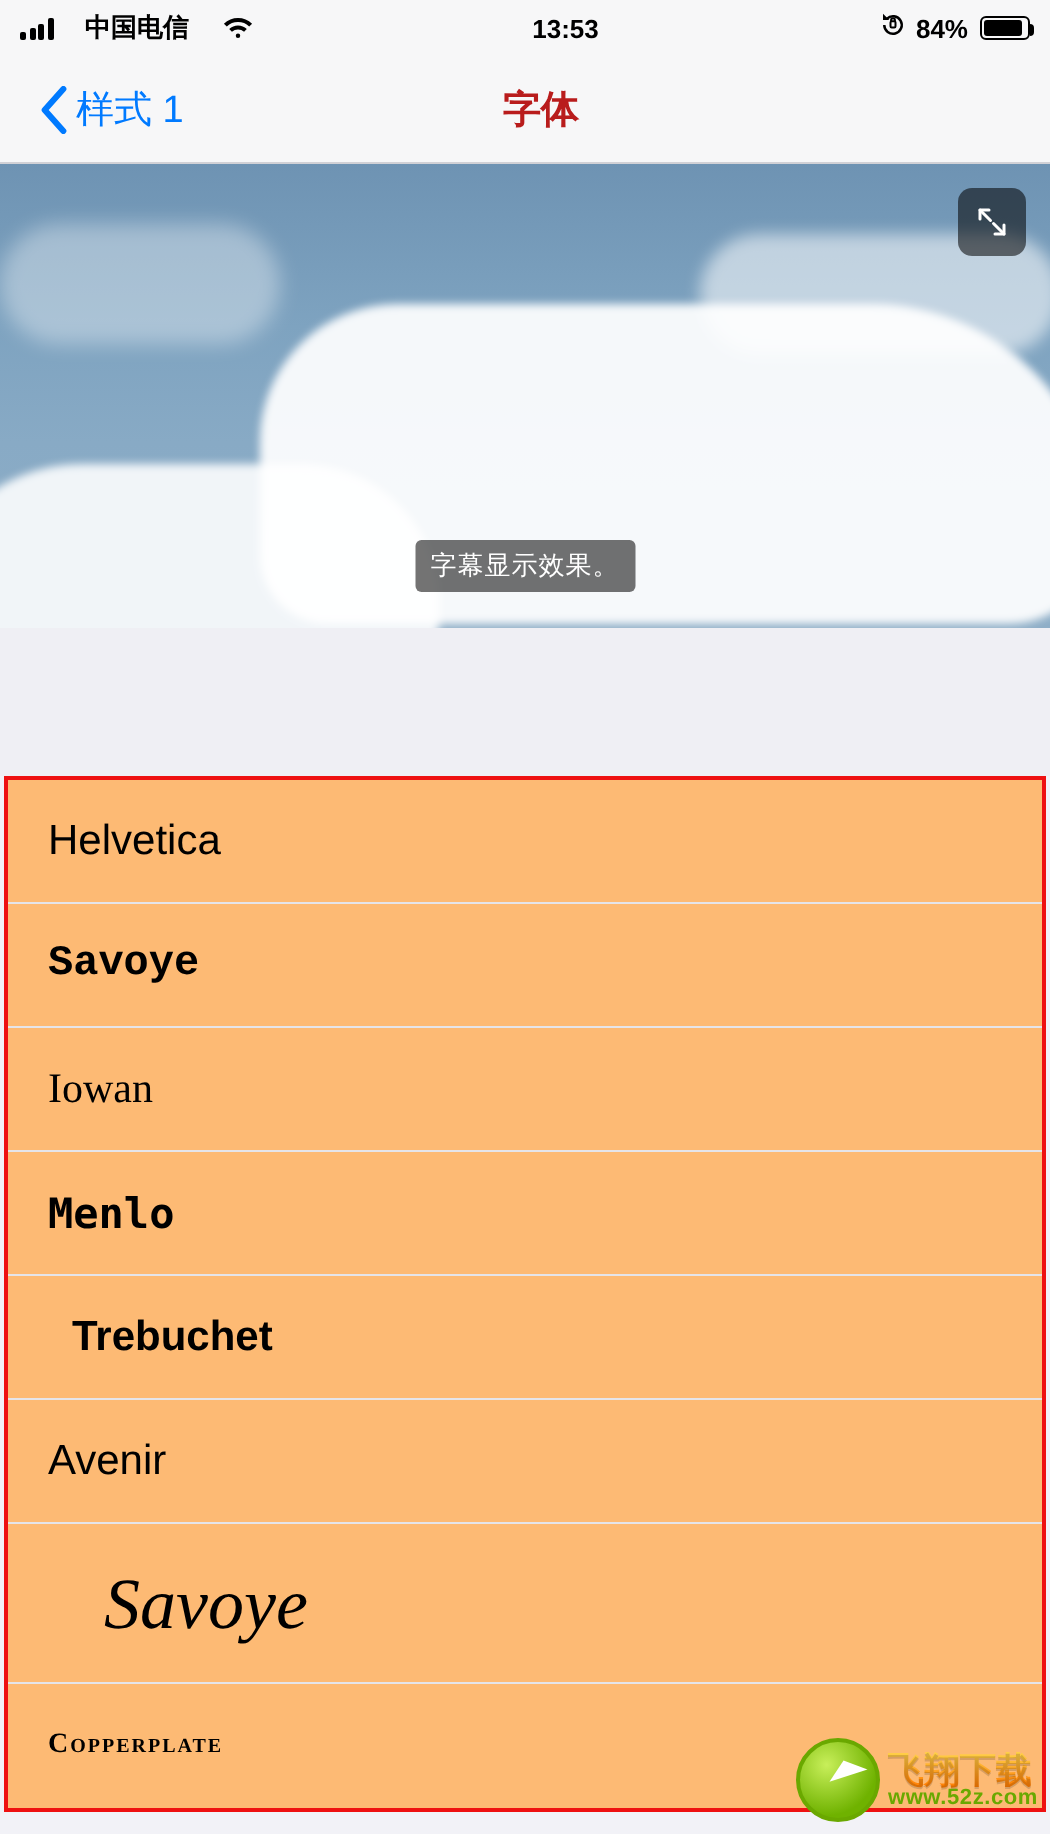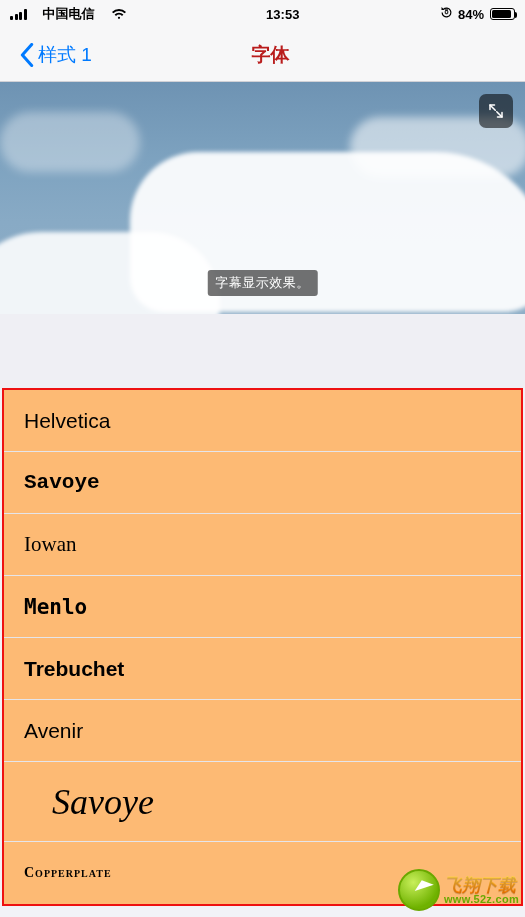--- a/index.html
+++ b/index.html
@@ -123,21 +123,21 @@
     color: #000;
     cursor: pointer;
   }
   .font-item:last-child { border-bottom: none; }
   .savoye-item { height: 80px; font-size: 36px; padding-left: 48px; }
 
   .ff-helvetica { font-family: "Helvetica Neue", Helvetica, Arial, sans-serif; font-weight: 400; }
   .ff-courier { font-family: "Courier New", Courier, monospace; font-weight: 700; }
   .ff-iowan { font-family: "Iowan Old Style", Georgia, "Times New Roman", serif; font-weight: 500; }
   .ff-menlo { font-family: Menlo, Consolas, monospace; font-weight: 700; }
-  .ff-trebuchet { font-family: "Trebuchet MS", Tahoma, sans-serif; font-weight: 700; }
+  .ff-trebuchet { font-family: "Trebuchet MS", Tahoma, sans-serif; font-weight: 700; margin-left: 12px; }
   .ff-avenir { font-family: Avenir, "Century Gothic", "Helvetica Neue", sans-serif; font-weight: 300; }
   .ff-savoye { font-family: "Savoye LET", "Snell Roundhand", "Brush Script MT", cursive; font-style: italic; }
   .ff-copperplate { font-family: Copperplate, "Copperplate Gothic", serif; font-variant: small-caps; letter-spacing: 1px; font-weight: 600; font-size: 14px; }
 
   
   .watermark {
     position: absolute;
     right: 6px; bottom: 6px;
     display: flex; align-items: center;
     pointer-events: none;
@@ -150,21 +150,21 @@
     position: relative;
   }
   .wm-badge::before {
     content:""; position:absolute; left:13px; top:9px;
     border-left: 10px solid transparent;
     border-right: 10px solid transparent;
     border-bottom: 8px solid #fff;
     transform: rotate(-18deg);
   }
   .wm-text { display:flex; flex-direction: column; line-height:1; }
-  .wm-text .cn { font-size: 18px; font-weight: 800; font-style: italic;
+  .wm-text .cn { font-size: 18px; font-weight: 800; 
     background: linear-gradient(180deg,#ffd24a,#ff7a00);
     -webkit-background-clip: text; background-clip: text; color: transparent;
     text-shadow: 0 1px 0 rgba(0,0,0,0.15);
   }
   .wm-text .url { font-size: 11px; color: #6aa800; font-weight: 700; letter-spacing: 0.3px; }
 </style>
 </head>
 <body>
 
 <div class="status-bar">

